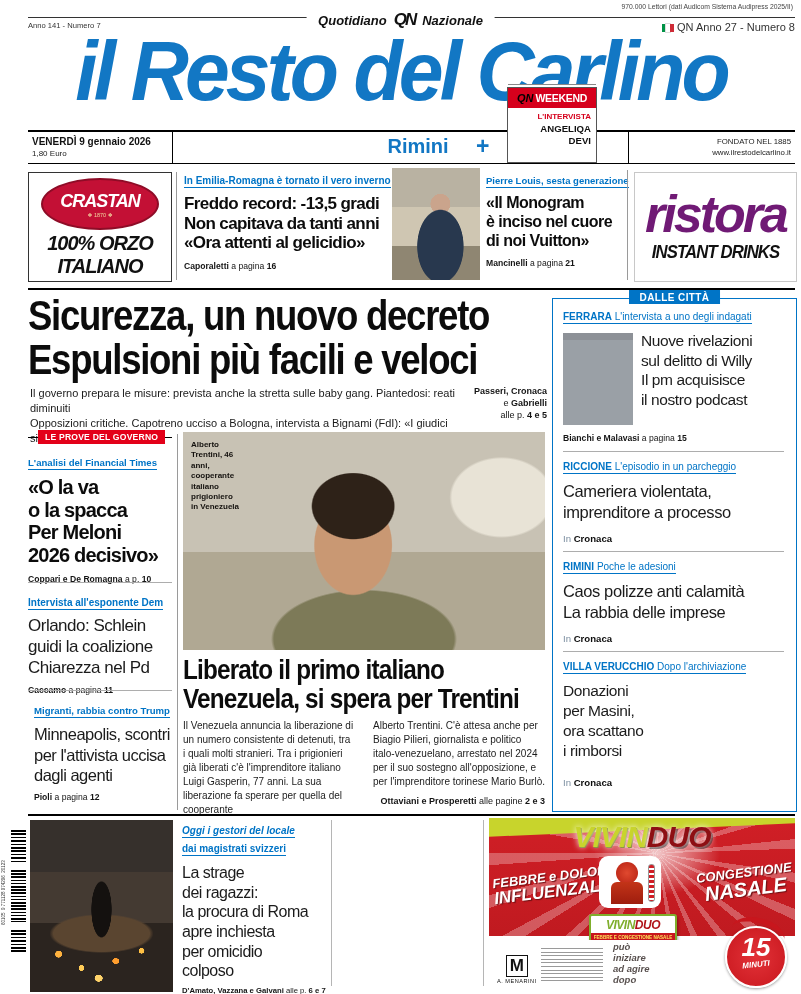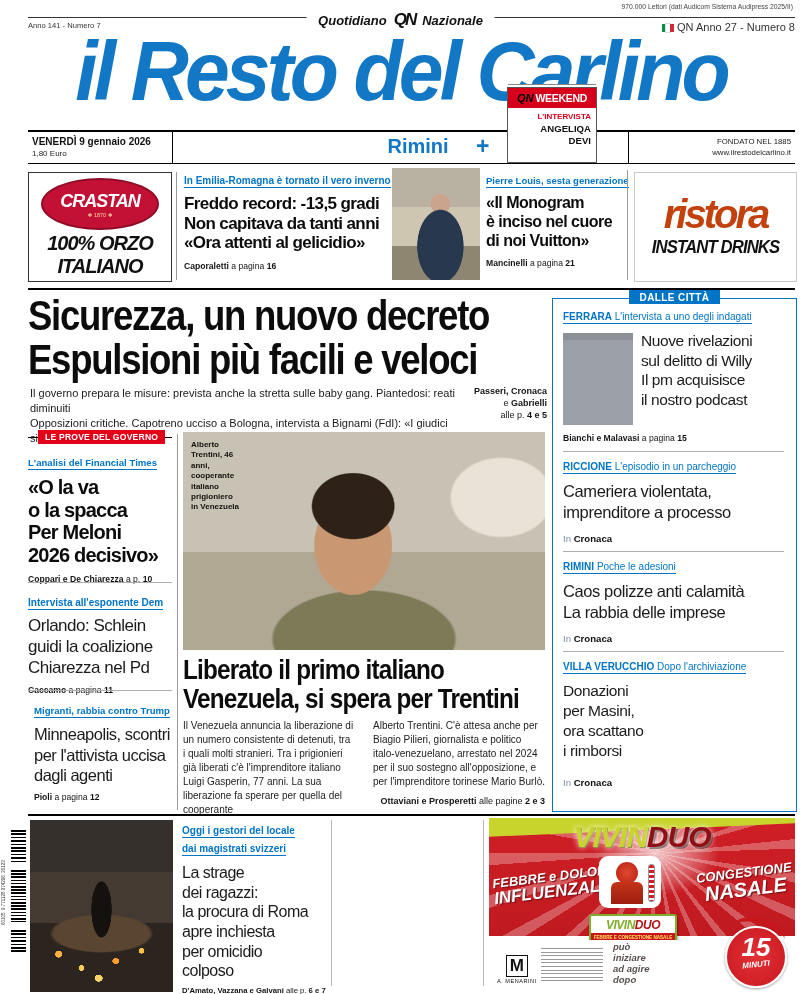--- a/index.html
+++ b/index.html
@@ -112,21 +112,21 @@
       <div class="nw">«Il Monogram</div>
       <div class="nw">è inciso nel cuore</div>
       <div class="nw">di noi Vuitton»</div>
     </div>
     <div class="by" style="margin-top:7px;"><b>Mancinelli</b><span> a pagina </span><b>21</b></div>
   </div>
 
   <div class="vrg" style="left:627px;top:170px;height:110px;"></div>
 
   <div class="abs" style="left:634px;top:172px;width:161px;height:108px;border:1px solid #c8c8c8;display:flex;flex-direction:column;align-items:center;justify-content:center;">
-    <div class="nw" style="font-size:40px;font-weight:bold;font-style:italic;letter-spacing:-3px;color:#c2410c;line-height:.9;text-align:center;">ristora</div>
+    <div class="nw" style="font-size:52px;font-weight:bold;font-style:italic;letter-spacing:-3px;color:#701a75;line-height:.9;text-align:center;">ristora</div>
     <div class="nw" style="font-size:19px;font-weight:bold;font-style:italic;letter-spacing:-1px;transform:scaleX(.88);margin-top:4px;">INSTANT DRINKS</div>
   </div>
 
   <div class="hrb" style="top:288px;left:28px;width:767px;"></div>
 
   <div class="abs" style="left:28px;top:293px;">
     <div class="hlb nw" style="font-size:43px;line-height:1.03;letter-spacing:-1.5px;transform:scaleX(.85);transform-origin:0 0;">Sicurezza, un nuovo decreto</div>
     <div class="hlb nw" style="font-size:43px;line-height:1.03;letter-spacing:-1.5px;transform:scaleX(.85);transform-origin:0 0;">Espulsioni più facili e veloci</div>
   </div>
   <div class="abs" style="left:30px;top:386px;width:438px;font-size:11px;line-height:1.35;color:#1a1a1a;">
@@ -192,21 +192,21 @@
   <div class="badge-red abs" style="left:38px;top:430px;">LE PROVE DEL GOVERNO</div>
 
   <div class="abs" style="left:28px;top:452px;width:146px;">
     <div class="k ku nw" style="font-size:9.6px;">L'analisi del Financial Times</div>
     <div class="hlb" style="margin-top:6px;font-size:20px;line-height:1.13;letter-spacing:-.8px;">
       <div class="nw">«O la va</div>
       <div class="nw">o la spacca</div>
       <div class="nw">Per Meloni</div>
       <div class="nw">2026 decisivo»</div>
     </div>
-    <div class="by" style="margin-top:8px;"><b>Coppari e De Chiarezza</b><span> a p. </span><b>10</b></div>
+    <div class="by" style="margin-top:8px;"><b>Coppari e De Romagna</b><span> a p. </span><b>10</b></div>
   </div>
   <div class="hrg" style="left:28px;top:582px;width:144px;"></div>
 
   <div class="abs" style="left:28px;top:592px;width:146px;">
     <div class="k ku nw" style="font-size:10px;text-align:center;">Intervista all'esponente Dem</div>
     <div class="hll" style="margin-top:6px;font-size:17px;line-height:1.23;letter-spacing:-.5px;">
       <div class="nw">Orlando: Schlein</div>
       <div class="nw">guidi la coalizione</div>
       <div class="nw">Chiarezza nel Pd</div>
     </div>
@@ -266,21 +266,21 @@
       radial-gradient(16px 44px at 50% 52%,#14110f 62%,rgba(20,17,15,0) 65%),
       radial-gradient(6px 6px at 20% 78%,#ffb23e 55%,rgba(255,178,62,0) 60%),
       radial-gradient(5px 5px at 36% 86%,#ffcb57 55%,rgba(255,203,87,0) 60%),
       radial-gradient(6px 5px at 60% 82%,#ff9e2e 55%,rgba(255,158,46,0) 60%),
       radial-gradient(5px 5px at 78% 76%,#ffc044 55%,rgba(255,192,68,0) 60%),
       radial-gradient(7px 6px at 48% 92%,#ffd36a 55%,rgba(255,211,106,0) 60%),
       radial-gradient(80px 30px at 50% 66%,#5a4530 60%,rgba(90,69,48,0) 65%),
       linear-gradient(180deg,#36302c 0 30%,#443a32 30% 60%,#2b241f 60%);"></div>
 
   <div class="abs" style="left:182px;top:820px;width:144px;">
-    <div class="k ku nw" style="font-size:10px;">Oggi i gestori del locale</div><br>
+    <div class="k ku nw" style="font-size:10px;font-style:italic;">Oggi i gestori del locale</div><br>
     <div class="k ku nw" style="font-size:10px;margin-top:1px;">dai magistrati svizzeri</div>
     <div class="hll" style="margin-top:7px;font-size:16px;line-height:1.23;letter-spacing:-.5px;">
       <div class="nw">La strage</div>
       <div class="nw">dei ragazzi:</div>
       <div class="nw">la procura di Roma</div>
       <div class="nw">apre inchiesta</div>
       <div class="nw">per omicidio</div>
       <div class="nw">colposo</div>
     </div>
     <div class="by nw" style="margin-top:5px;font-size:7.7px;"><b>D'Amato, Vazzana e Galvani</b><span> alle p. </span><b>6 e 7</b></div>

